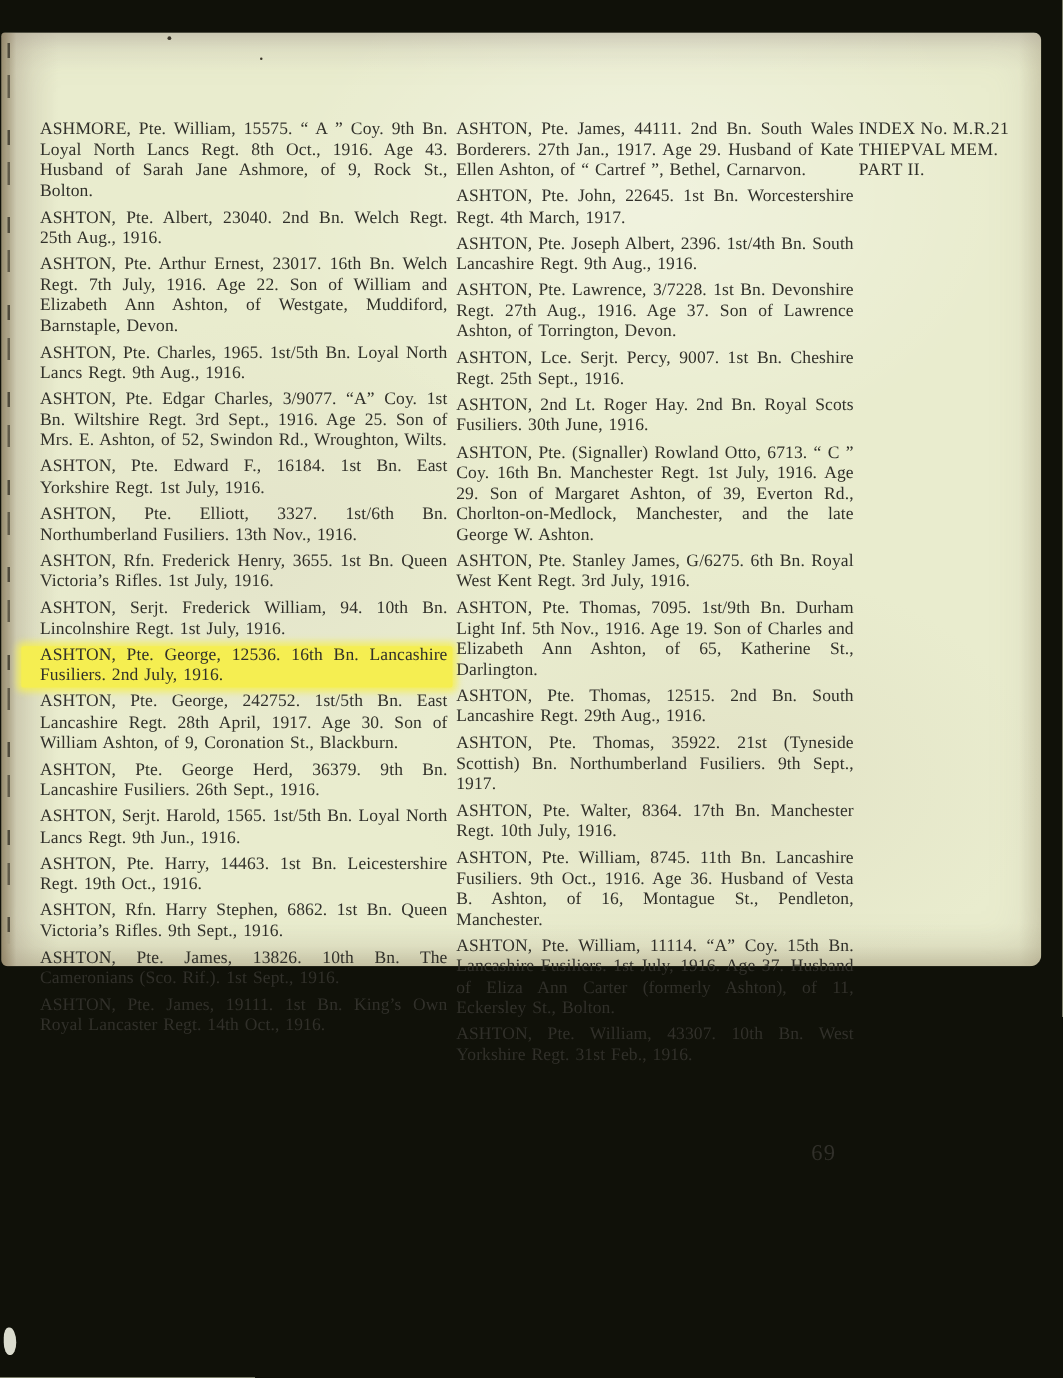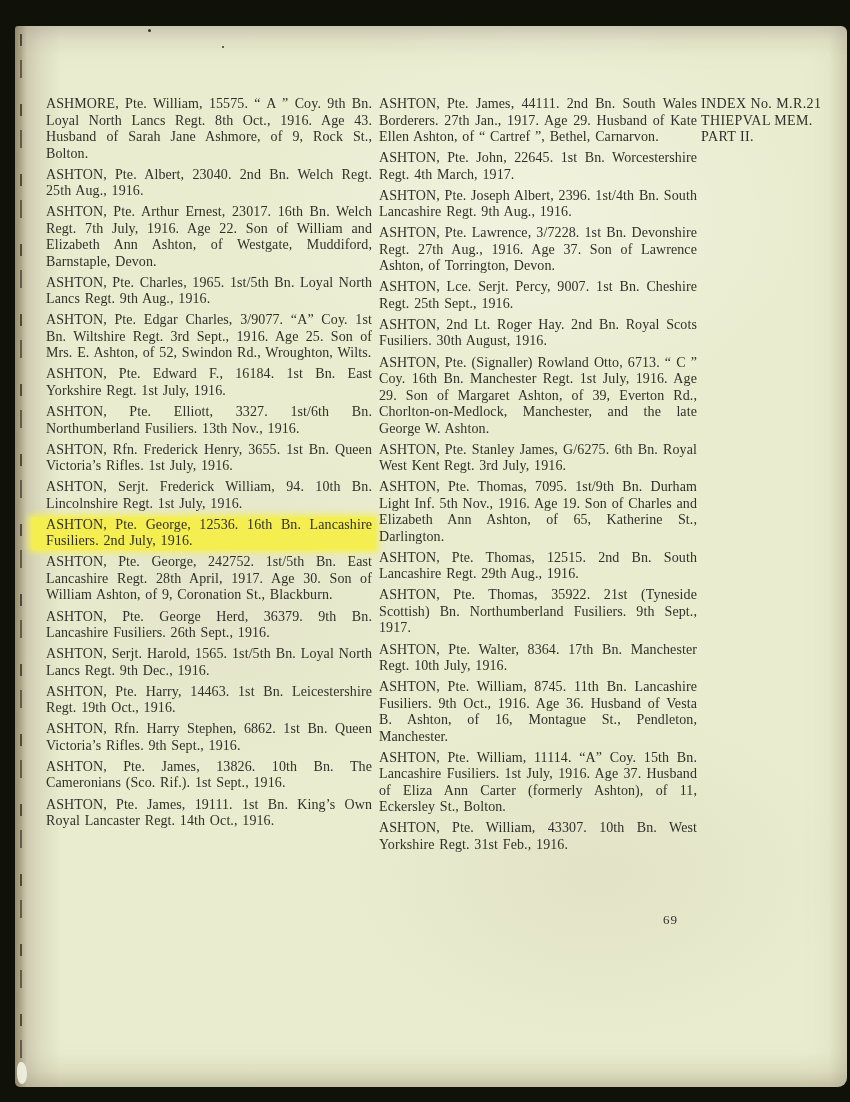--- a/index.html
+++ b/index.html
@@ -3,21 +3,21 @@
 <meta charset="utf-8">
 <style>
   html,body{margin:0;padding:0;}
   body{
     width:850px;height:1102px;position:relative;overflow:hidden;
     background:#101109;
     font-family:"Liberation Serif","DejaVu Serif",serif;
   }
   .scan-frame{position:absolute;inset:0;}
   .page{
-    position:absolute;left:15px;top:26px;width:832px;height:1061px;
+    position:absolute;left:1px;top:26px;width:832px;height:747px;
     border-radius:3px 6px 9px 5px;
     color:#31302a;
     background:
       radial-gradient(ellipse 420px 300px at 62% 18%, rgba(255,255,255,0.35), rgba(255,255,255,0) 70%),
       radial-gradient(ellipse 300px 260px at 25% 55%, rgba(205,196,186,0.20), rgba(205,196,186,0) 70%),
       radial-gradient(ellipse 360px 240px at 70% 80%, rgba(208,200,176,0.25), rgba(208,200,176,0) 70%),
       linear-gradient(to right, rgba(125,108,78,0.75) 0px, rgba(176,165,146,0.40) 12px, rgba(176,165,146,0.18) 26px, rgba(0,0,0,0) 46px),
       linear-gradient(to bottom, rgba(182,173,166,0.45) 0px, rgba(182,173,166,0.12) 14px, rgba(0,0,0,0) 30px),
       linear-gradient(to top, rgba(160,150,120,0.40) 0px, rgba(160,150,120,0.10) 16px, rgba(0,0,0,0) 34px),
       linear-gradient(to left, rgba(168,160,130,0.30) 0px, rgba(0,0,0,0) 18px),
@@ -46,21 +46,21 @@
     border-radius:2px;
     box-shadow:0 0 6px 3px rgba(245,238,81,0.85);
   }
   .margin-header{
     position:absolute;left:686px;top:70px;width:150px;
     font-size:14px;line-height:16.5px;letter-spacing:0.4px;
     white-space:nowrap;
   }
   .page-number{
     position:absolute;left:648px;top:886px;
-    font-size:13px;letter-spacing:1px;
+    font-size:18px;letter-spacing:1px;
   }
   .speck{position:absolute;border-radius:50%;background:#3a362a;}
   .speck.s1{left:133px;top:3px;width:3px;height:3px;}
   .speck.s2{left:207px;top:20px;width:2px;height:2px;}
   .corner-blob{
     position:absolute;left:2px;top:1036px;width:10px;height:22px;
     background:#f2f3e4;border-radius:40% 60% 50% 50%;opacity:.9;
   }
 </style>
 </head>
@@ -77,33 +77,33 @@
         <p class="entry">ASHTON, Pte. Arthur Ernest, 23017.  16th Bn. Welch Regt.  7th July, 1916.  Age 22.  Son of William and Elizabeth Ann Ashton, of Westgate, Muddiford, Barnstaple, Devon.</p>
         <p class="entry">ASHTON, Pte. Charles, 1965.  1st/5th Bn. Loyal North Lancs Regt.  9th Aug., 1916.</p>
         <p class="entry">ASHTON, Pte. Edgar Charles, 3/9077.  “A” Coy. 1st Bn. Wiltshire Regt.  3rd Sept., 1916. Age 25.  Son of Mrs. E. Ashton, of 52, Swindon Rd., Wroughton, Wilts.</p>
         <p class="entry">ASHTON, Pte. Edward F., 16184.  1st Bn. East Yorkshire Regt.  1st July, 1916.</p>
         <p class="entry">ASHTON, Pte. Elliott, 3327.  1st/6th Bn. Northumberland Fusiliers.  13th Nov., 1916.</p>
         <p class="entry">ASHTON, Rfn. Frederick Henry, 3655.  1st Bn. Queen Victoria’s Rifles.  1st July, 1916.</p>
         <p class="entry">ASHTON, Serjt. Frederick William, 94.  10th Bn. Lincolnshire Regt.  1st July, 1916.</p>
         <p class="entry highlight">ASHTON, Pte. George, 12536.  16th Bn. Lancashire Fusiliers.  2nd July, 1916.</p>
         <p class="entry">ASHTON, Pte. George, 242752.  1st/5th Bn. East Lancashire Regt.  28th April, 1917.  Age 30. Son of William Ashton, of 9, Coronation St., Blackburn.</p>
         <p class="entry">ASHTON, Pte. George Herd, 36379.  9th Bn. Lancashire Fusiliers.  26th Sept., 1916.</p>
-        <p class="entry">ASHTON, Serjt. Harold, 1565.  1st/5th Bn. Loyal North Lancs Regt.  9th Dec., 1916.</p>
+        <p class="entry">ASHTON, Serjt. Harold, 1565.  1st/5th Bn. Loyal North Lancs Regt.  9th Jun., 1916.</p>
         <p class="entry">ASHTON, Pte. Harry, 14463.  1st Bn. Leicestershire Regt.  19th Oct., 1916.</p>
         <p class="entry">ASHTON, Rfn. Harry Stephen, 6862.  1st Bn. Queen Victoria’s Rifles.  9th Sept., 1916.</p>
         <p class="entry">ASHTON, Pte. James, 13826.  10th Bn. The Cameronians (Sco. Rif.).  1st Sept., 1916.</p>
         <p class="entry">ASHTON, Pte. James, 19111.  1st Bn. King’s Own Royal Lancaster Regt.  14th Oct., 1916.</p>
       </div>
     <div class="col col-right">
         <p class="entry">ASHTON, Pte. James, 44111.  2nd Bn. South Wales Borderers.  27th Jan., 1917.  Age 29. Husband of Kate Ellen Ashton, of “ Cartref ”, Bethel, Carnarvon.</p>
         <p class="entry">ASHTON, Pte. John, 22645.  1st Bn. Worcestershire Regt.  4th March, 1917.</p>
         <p class="entry">ASHTON, Pte. Joseph Albert, 2396.  1st/4th Bn. South Lancashire Regt.  9th Aug., 1916.</p>
         <p class="entry">ASHTON, Pte. Lawrence, 3/7228.  1st Bn. Devonshire Regt.  27th Aug., 1916.  Age 37. Son of Lawrence Ashton, of Torrington, Devon.</p>
         <p class="entry">ASHTON, Lce. Serjt. Percy, 9007.  1st Bn. Cheshire Regt.  25th Sept., 1916.</p>
-        <p class="entry">ASHTON, 2nd Lt. Roger Hay.  2nd Bn. Royal Scots Fusiliers.  30th August, 1916.</p>
+        <p class="entry">ASHTON, 2nd Lt. Roger Hay.  2nd Bn. Royal Scots Fusiliers.  30th June, 1916.</p>
         <p class="entry">ASHTON, Pte. (Signaller) Rowland Otto, 6713. “ C ” Coy. 16th Bn. Manchester Regt.  1st July, 1916.  Age 29.  Son of Margaret Ashton, of 39, Everton Rd., Chorlton-on-Medlock, Manchester, and the late George W. Ashton.</p>
         <p class="entry">ASHTON, Pte. Stanley James, G/6275.  6th Bn. Royal West Kent Regt.  3rd July, 1916.</p>
         <p class="entry">ASHTON, Pte. Thomas, 7095.  1st/9th Bn. Durham Light Inf.  5th Nov., 1916.  Age 19. Son of Charles and Elizabeth Ann Ashton, of 65, Katherine St., Darlington.</p>
         <p class="entry">ASHTON, Pte. Thomas, 12515.  2nd Bn. South Lancashire Regt.  29th Aug., 1916.</p>
         <p class="entry">ASHTON, Pte. Thomas, 35922.  21st (Tyneside Scottish) Bn. Northumberland Fusiliers.  9th Sept., 1917.</p>
         <p class="entry">ASHTON, Pte. Walter, 8364.  17th Bn. Manchester Regt.  10th July, 1916.</p>
         <p class="entry">ASHTON, Pte. William, 8745.  11th Bn. Lancashire Fusiliers.  9th Oct., 1916.  Age 36. Husband of Vesta B. Ashton, of 16, Montague St., Pendleton, Manchester.</p>
         <p class="entry">ASHTON, Pte. William, 11114.  “A” Coy. 15th Bn. Lancashire Fusiliers.  1st July, 1916.  Age 37. Husband of Eliza Ann Carter (formerly Ashton), of 11, Eckersley St., Bolton.</p>
         <p class="entry">ASHTON, Pte. William, 43307.  10th Bn. West Yorkshire Regt.  31st Feb., 1916.</p>
       </div>

